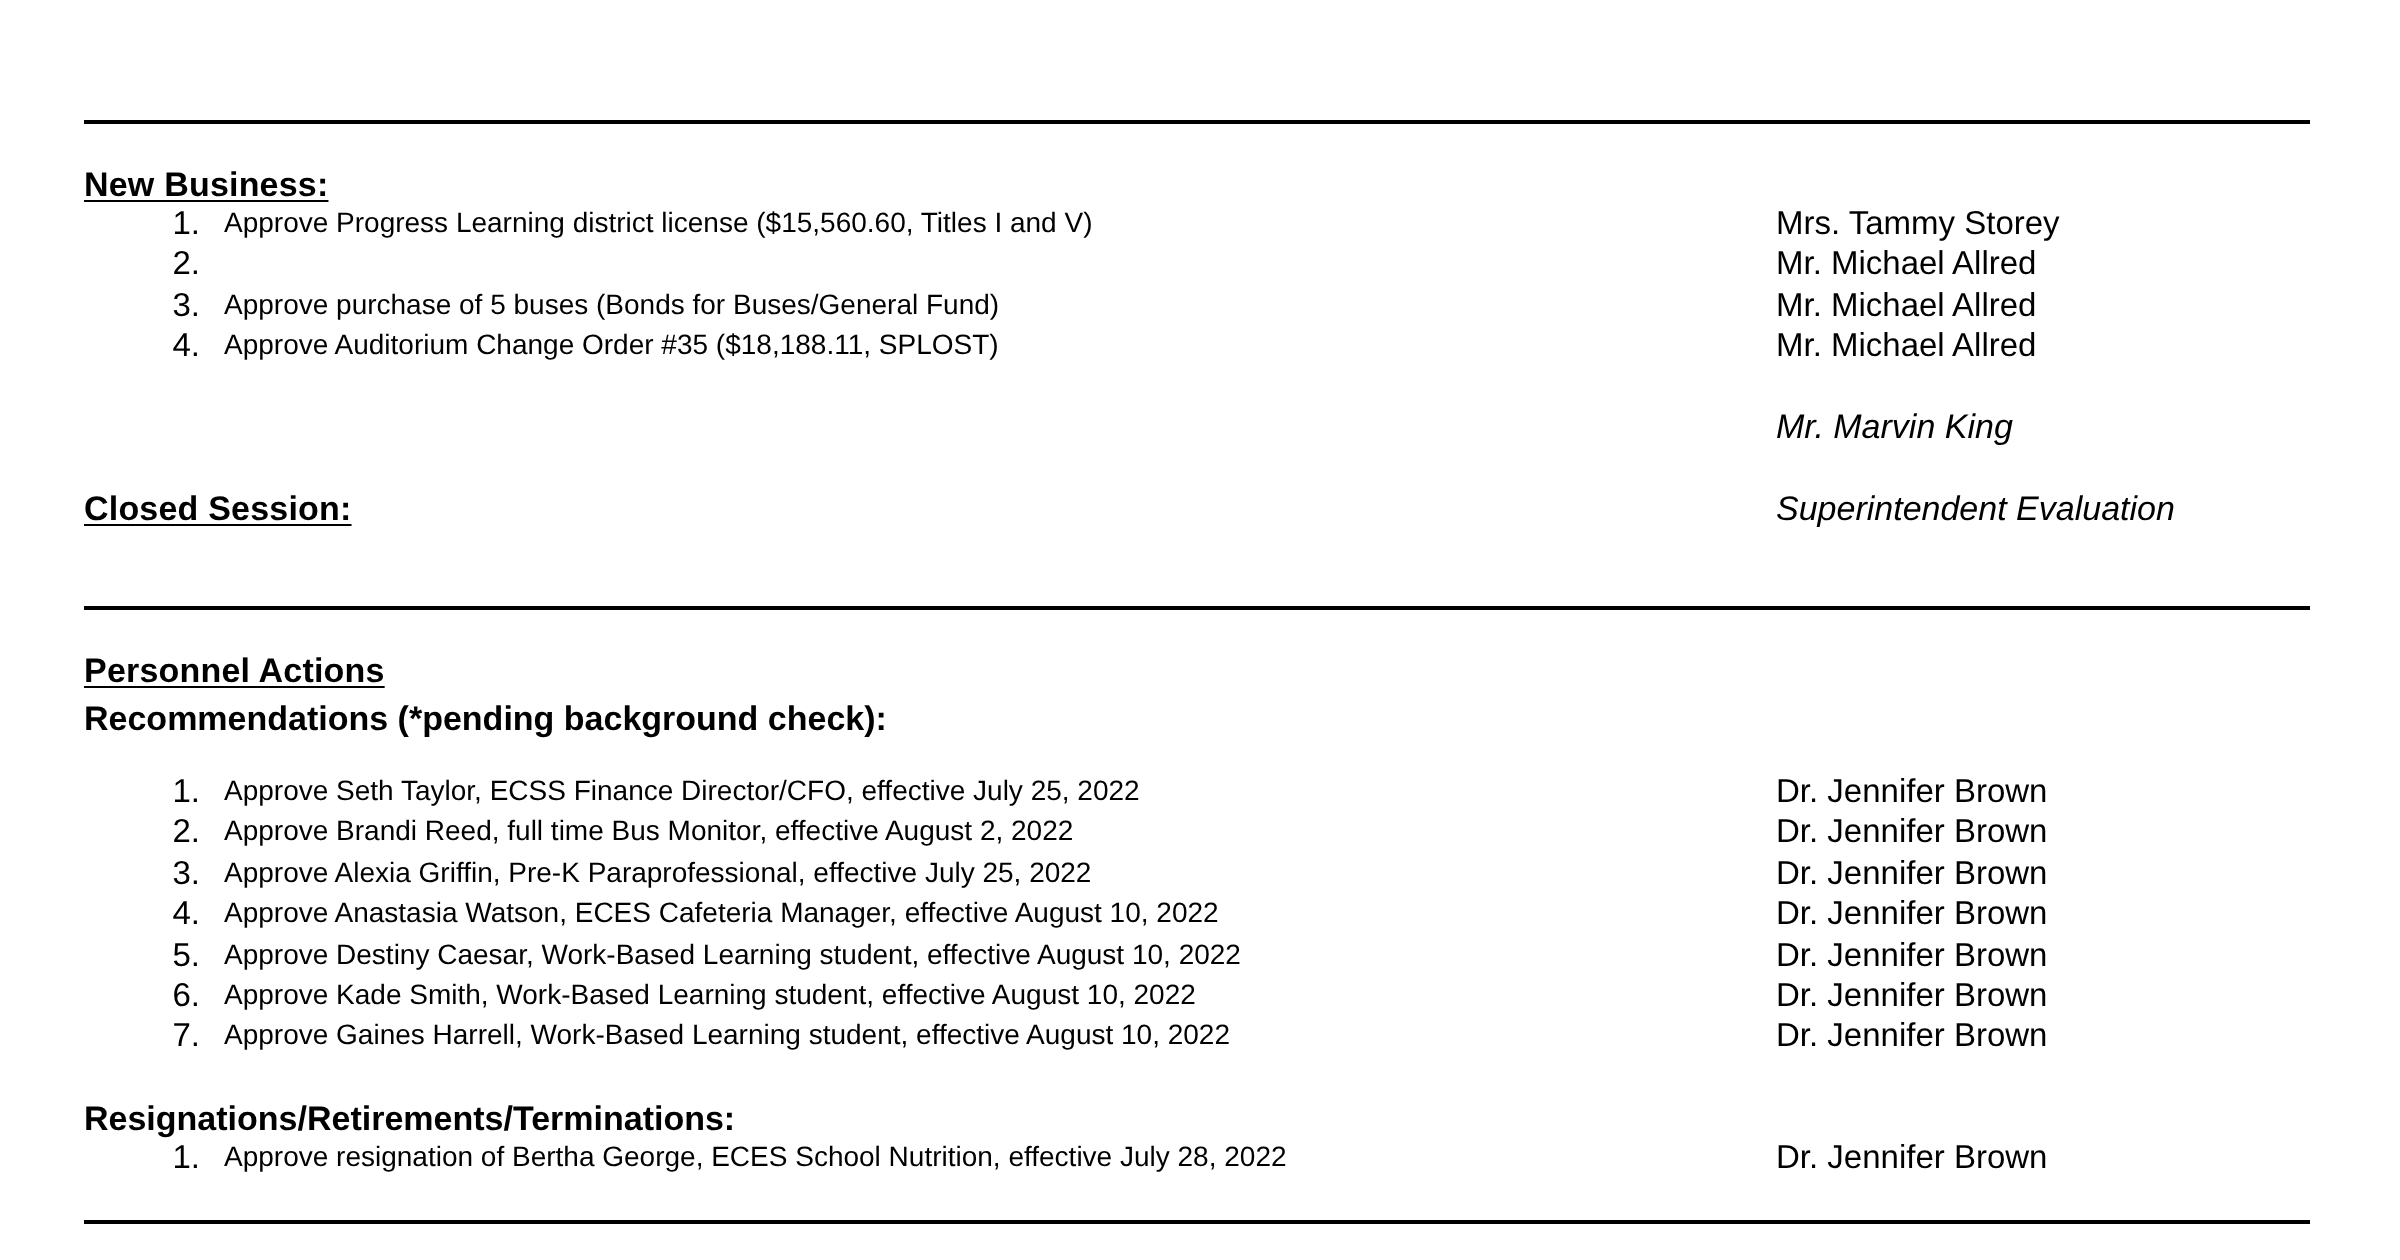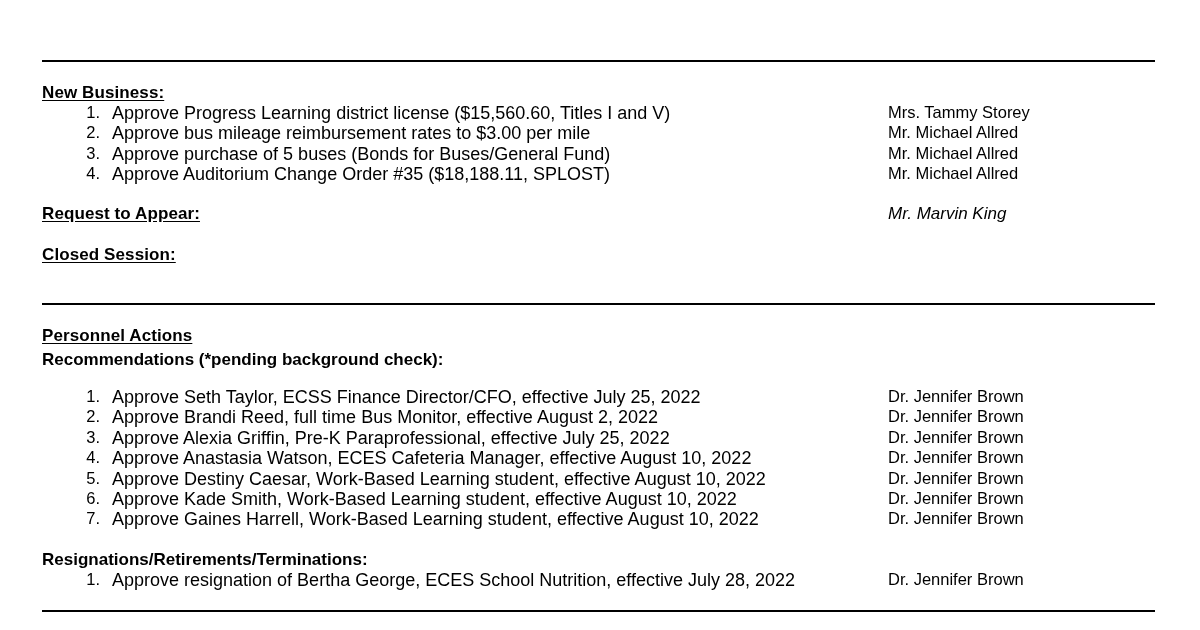--- a/index.html
+++ b/index.html
@@ -65,21 +65,21 @@
     position: absolute;
     left: 36px;
     width: 22px;
     text-align: right;
     font-size: 16.5px;
     white-space: nowrap;
   }
   .item-text {
     position: absolute;
     left: 70px;
-    font-size: 18px;
+    font-size: 14px;
     white-space: nowrap;
   }
   .who {
     position: absolute;
     left: 846px;
     font-size: 16.5px;
     white-space: nowrap;
   }
 
   .line-right {
@@ -120,39 +120,38 @@
   <div class="block heading" id="new-business-heading">New Business:</div>
 
   <div class="block" id="new-business-list" style="width:1113px;">
     <div class="row">
       <span class="num">1.</span>
       <span class="item-text">Approve Progress Learning district license ($15,560.60, Titles I and V)</span>
       <span class="who">Mrs. Tammy Storey</span>
     </div>
     <div class="row">
       <span class="num">2.</span>
-      <span class="item-text">Approve bus mileage reimbursement rates to $3.00 per mile</span>
       <span class="who">Mr. Michael Allred</span>
     </div>
     <div class="row">
       <span class="num">3.</span>
       <span class="item-text">Approve purchase of 5 buses (Bonds for Buses/General Fund)</span>
       <span class="who">Mr. Michael Allred</span>
     </div>
     <div class="row">
       <span class="num">4.</span>
       <span class="item-text">Approve Auditorium Change Order #35 ($18,188.11, SPLOST)</span>
       <span class="who">Mr. Michael Allred</span>
     </div>
   </div>
 
-  <div class="block heading" id="request-to-appear">Request to Appear:</div>
   <div class="line-right" id="request-to-appear-value">Mr. Marvin King</div>
 
   <div class="block heading" id="closed-session">Closed Session:</div>
+  <div class="line-right" id="closed-session-value">Superintendent Evaluation</div>
 
   <div class="rule rule-middle"></div>
 
   <div class="block heading" id="personnel-actions">Personnel Actions</div>
 
   <div class="block heading-plain" id="recommendations-heading">Recommendations (*pending background check):</div>
 
   <div class="block" id="recommendations-list" style="width:1113px;">
     <div class="row">
       <span class="num">1.</span>

